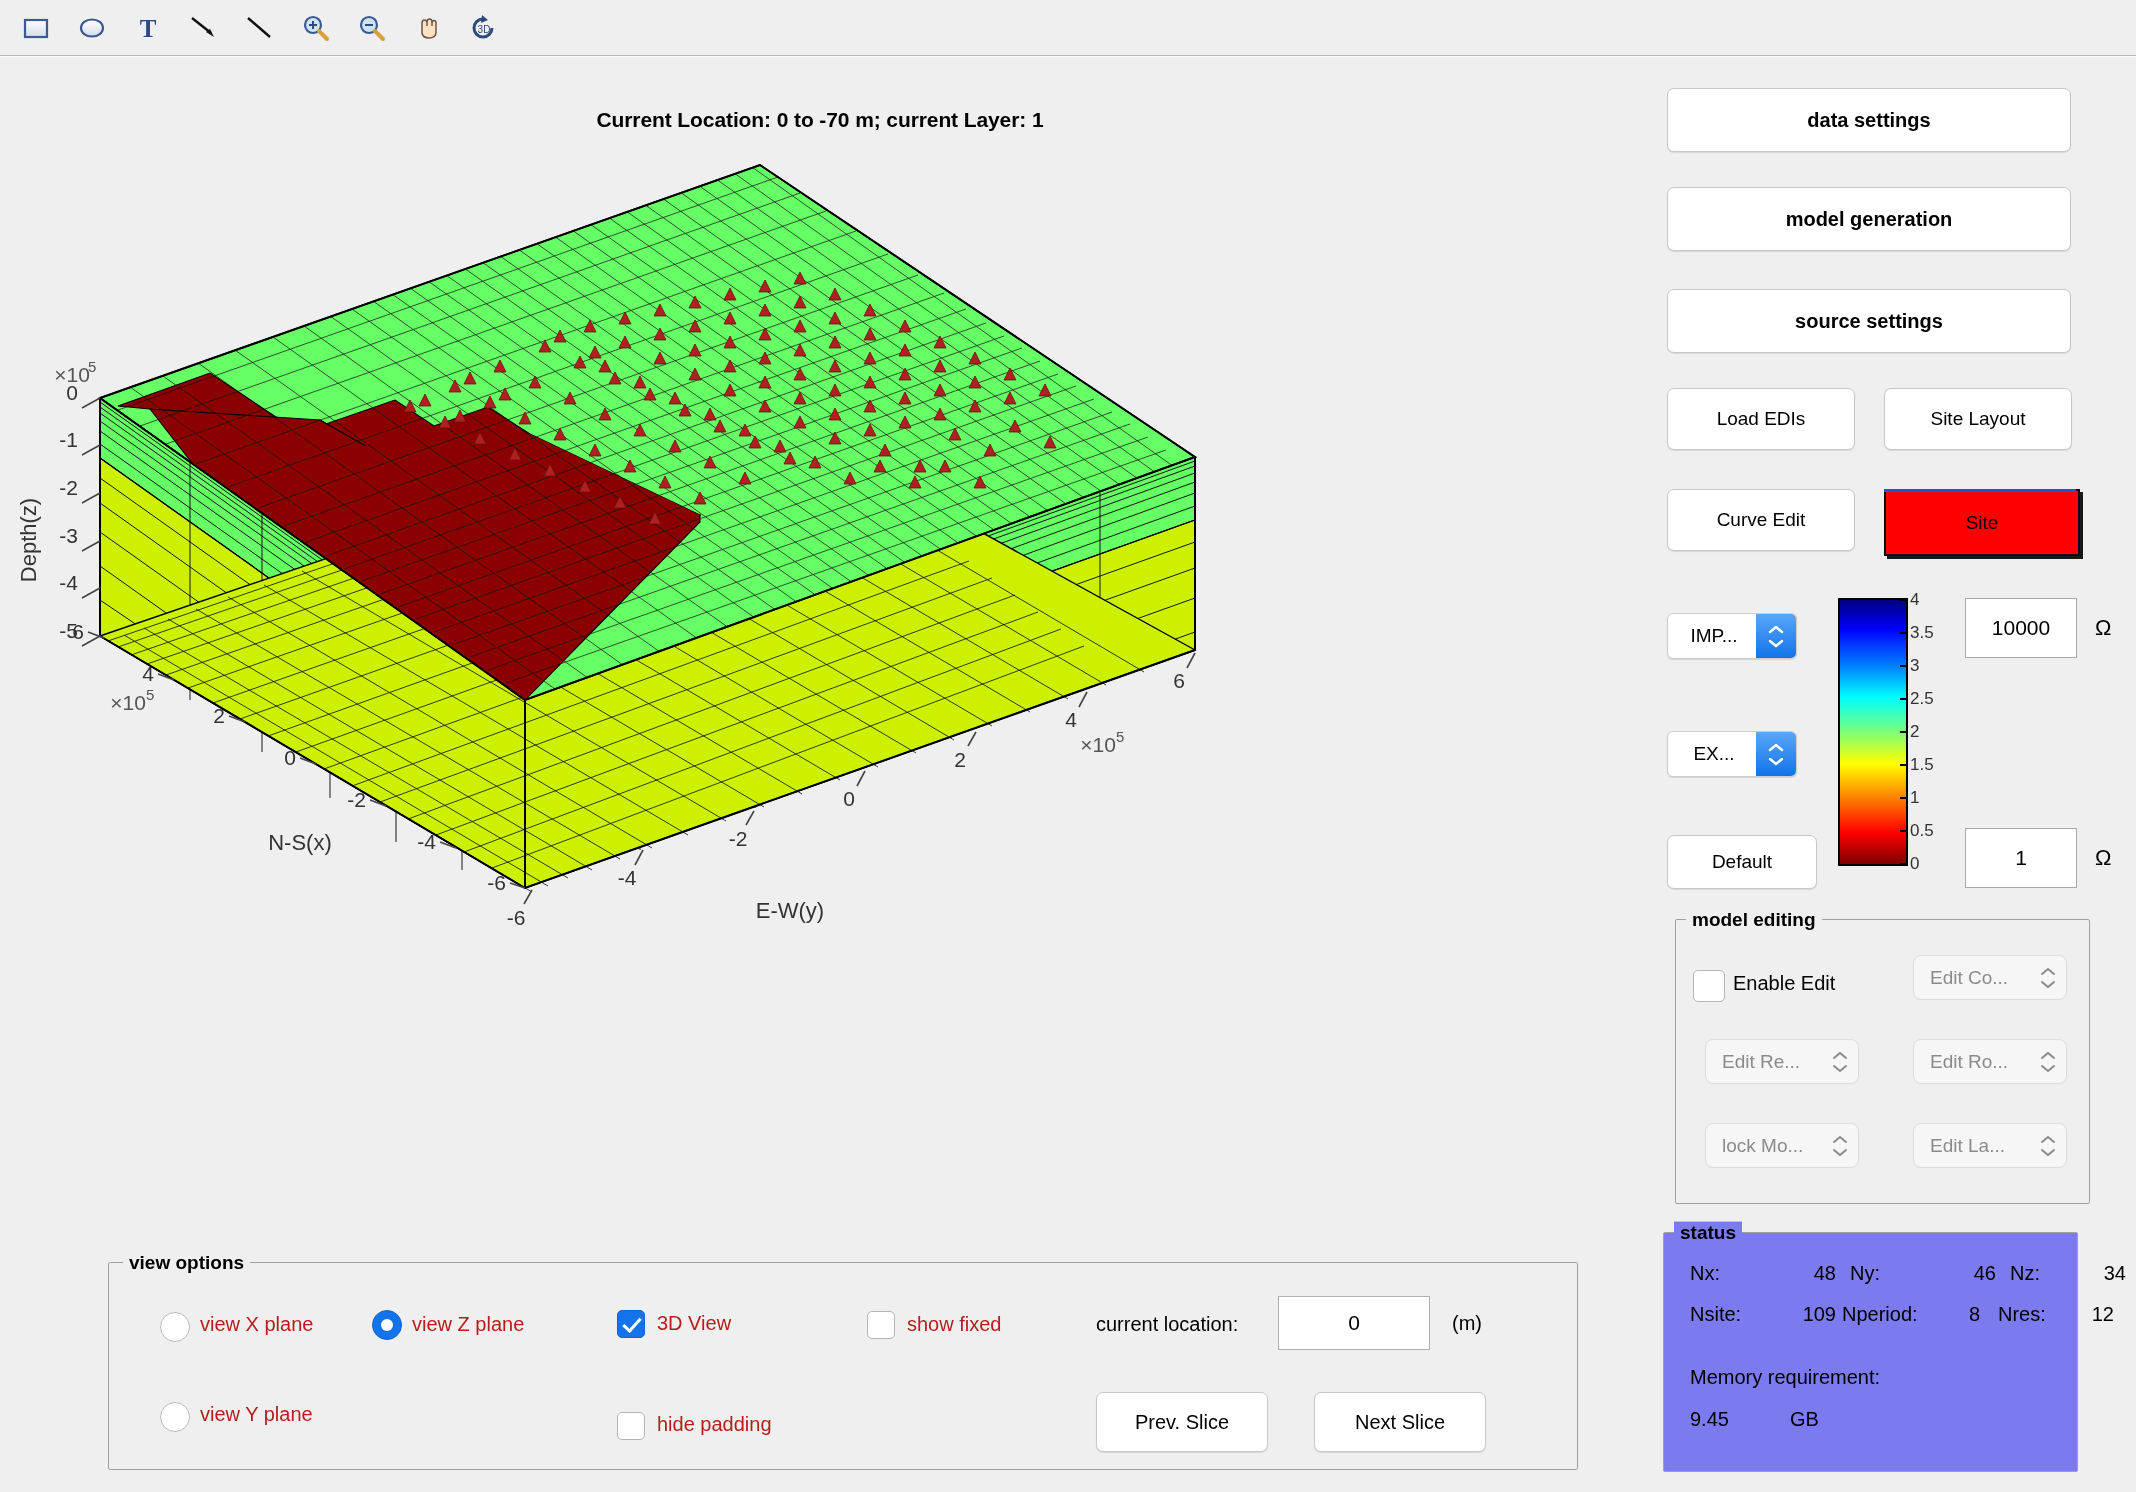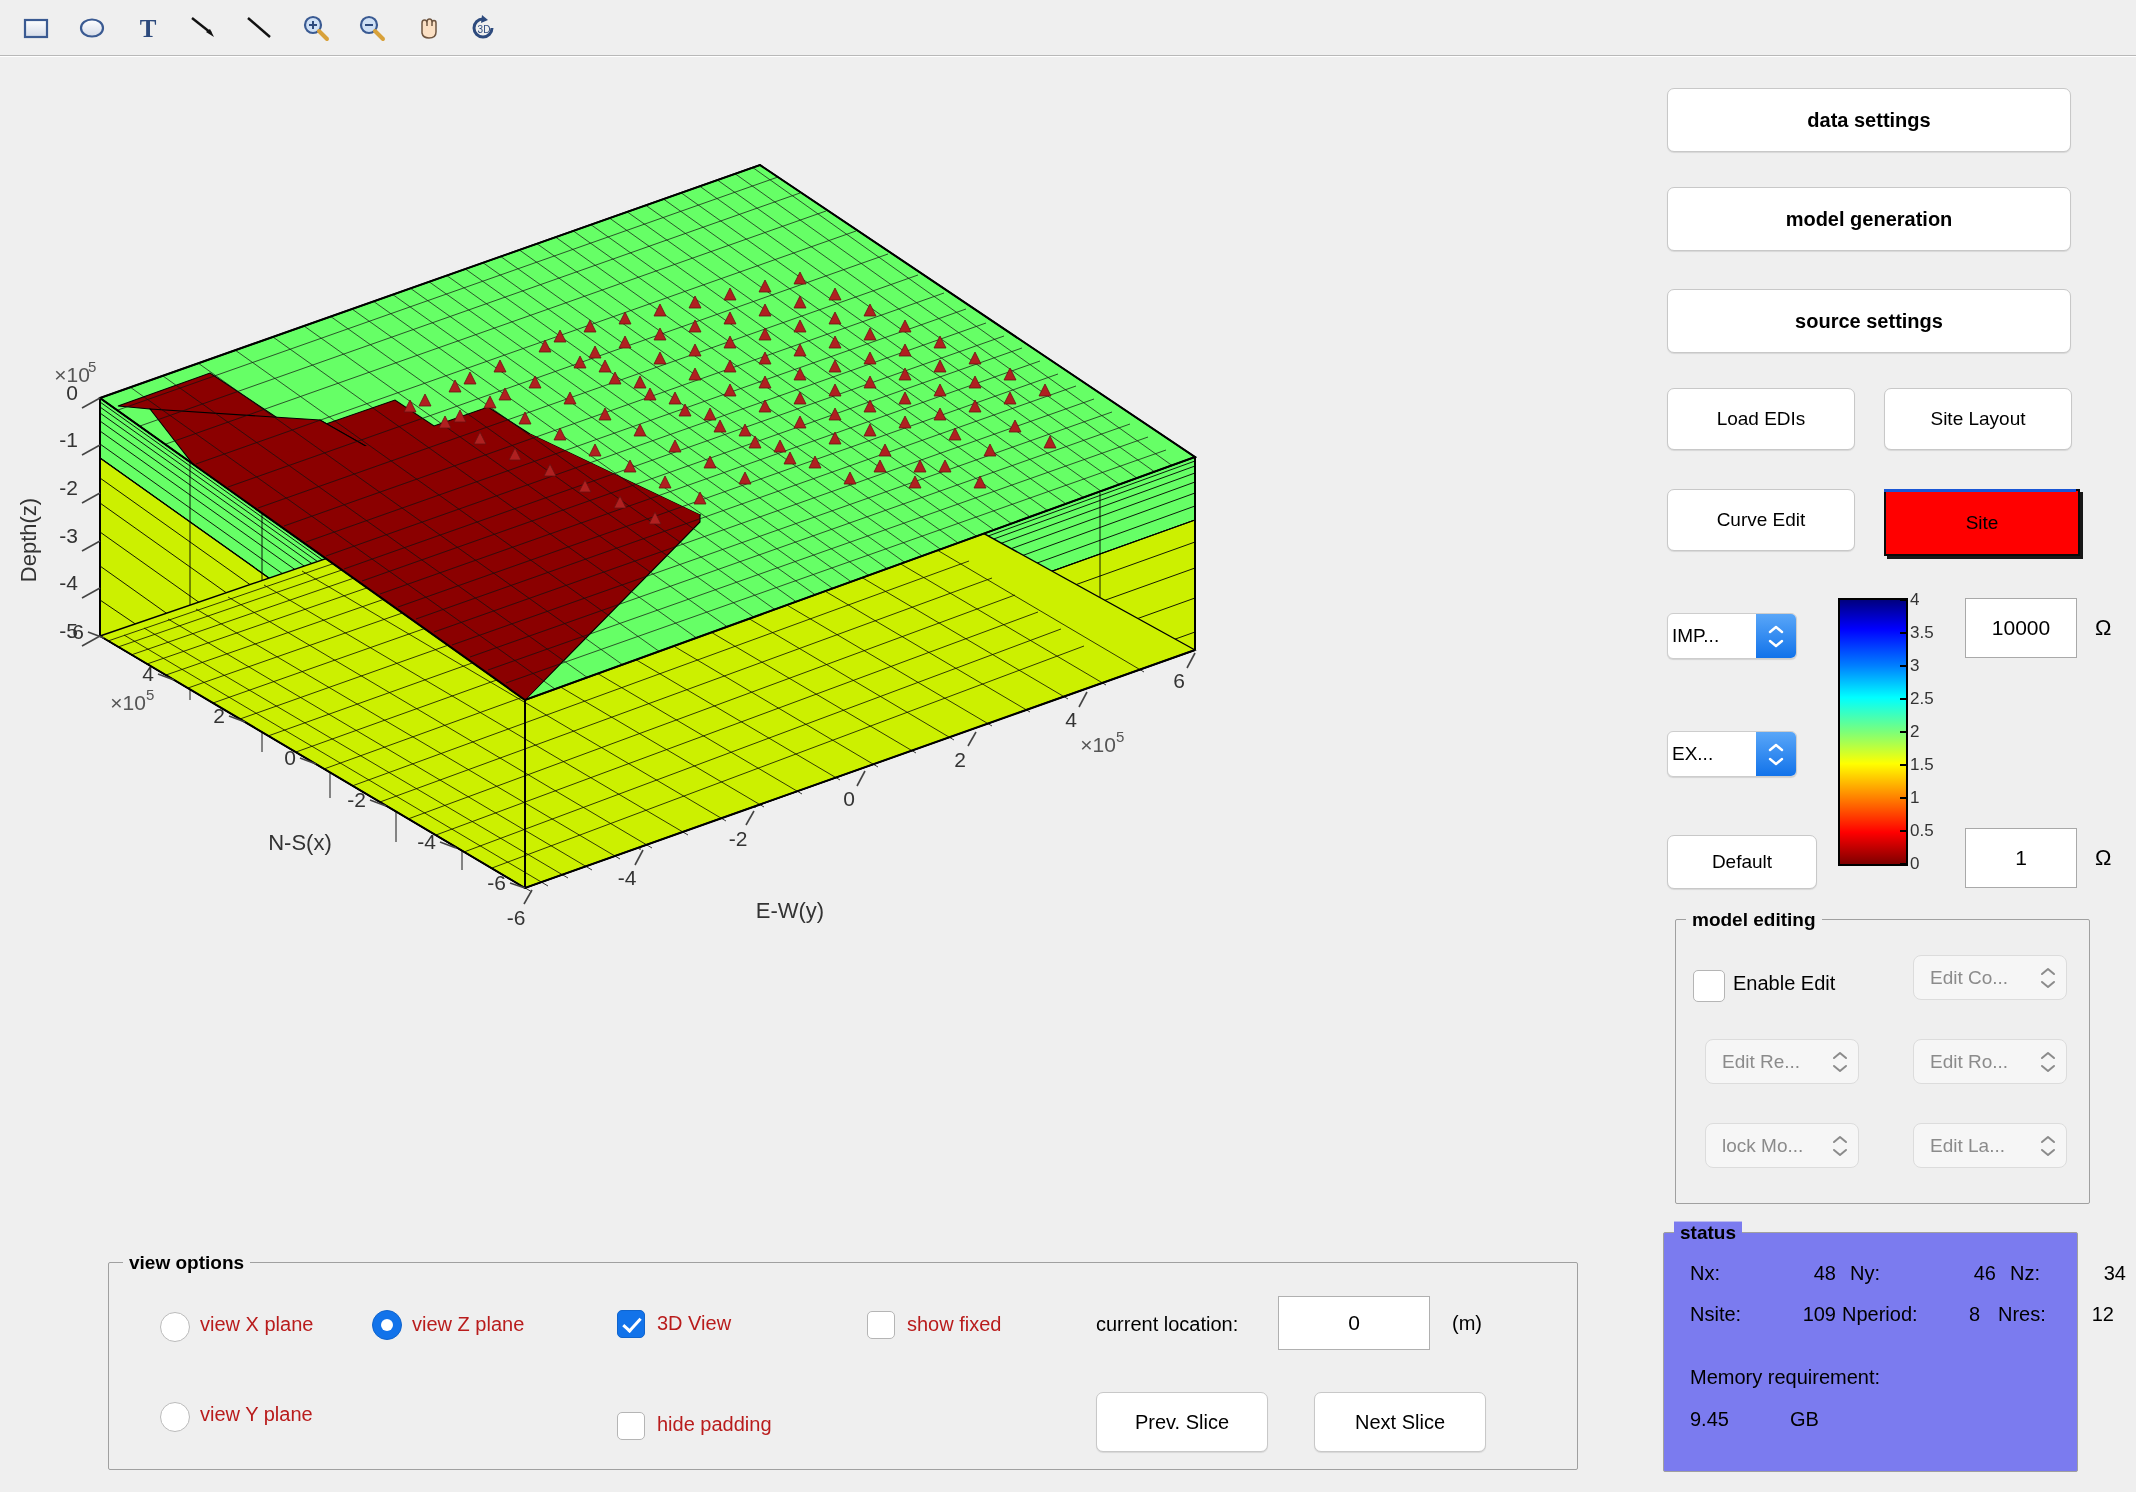--- a/index.html
+++ b/index.html
@@ -80,21 +80,21 @@
     position:absolute;
     height:44px;width:128px;
     border-radius:6px;
     background:#ffffff;
     border:1px solid #cdcdcd;
     box-shadow:0 1px 1px rgba(0,0,0,0.12);
     display:flex;align-items:center;
     cursor:default;user-select:none;overflow:hidden;
   }
   .popup .ptxt{
-    flex:1;text-align:left;font-size:19px;color:#000;padding-left:4px;
+    flex:1;text-align:center;font-size:19px;color:#000;padding-left:4px;
   }
   .popup .pstep{
     width:40px;height:100%;
     background:linear-gradient(to bottom,#59a6f8,#1273ea);
     display:flex;flex-direction:column;align-items:center;justify-content:center;
     gap:3px;
   }
   .popup .pstep svg{display:block;}
   #pm-imp{left:1667px;top:613px;}
   #pm-ex{left:1667px;top:731px;}
@@ -312,20 +312,21 @@
         <path d="M24 15 A9 9 0 1 1 15 6" fill="none" stroke="#2d4a7d" stroke-width="3"></path>
         <polygon points="14,2 20,7 13,10" fill="#2d4a7d"></polygon>
         <text x="16" y="20" font-size="10" fill="#2d4a7d" text-anchor="middle" font-family="Liberation Sans, sans-serif">3D</text>
       </svg>
   </div>
 </div>
 <div id="tb-divider"></div>
 <div id="tb-divider2"></div>
 
 <div id="figure">
+  <div id="fig-title">Current Location: 0 to -70 m; current Layer: 1</div>
   <svg id="plot-svg" width="1640" height="1160" viewBox="0 0 1640 1160">
     <defs>
       <clipPath id="topclip">
           <polygon points="100,338 760,105 1195,397 525,640"></polygon>
         </clipPath>
     </defs>
     <g>
 
       <polygon points="100,338 525,640 525,700 100,398" fill="#66ff66" stroke="#000" stroke-width="1.2"></polygon>
 

